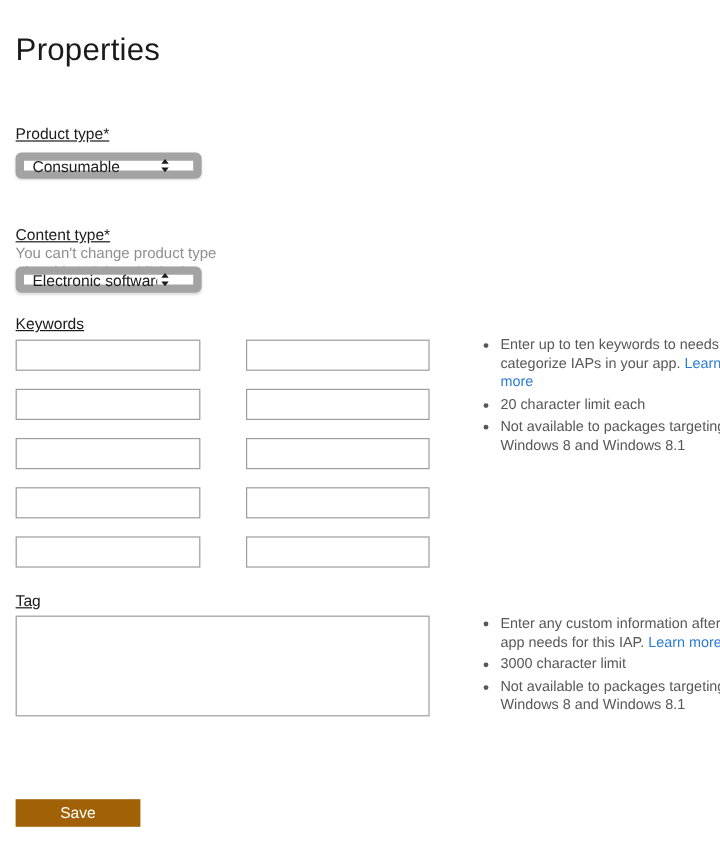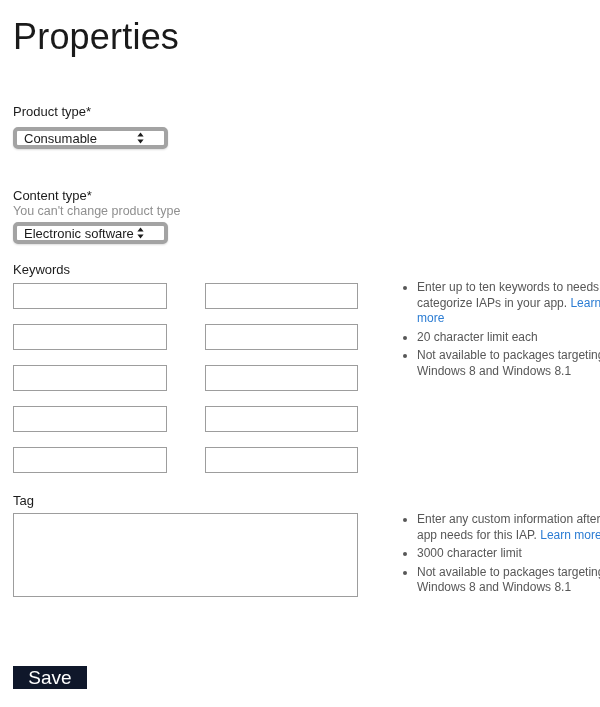--- a/index.html
+++ b/index.html
@@ -6,32 +6,32 @@
   html, body { background: #fff; }
   .page {
     position: relative;
     width: 600px; height: 707px;
     background: #fff;
     font-family: "Liberation Sans", sans-serif;
     color: #1b1b1b;
     overflow: hidden;
   }
   .page-title {
-    position: absolute; left: 13px; top: 16px;
-    font-size: 36px; font-weight: 300; color: #1a1a1a;
+    position: absolute; left: 13px; top: 26px;
+    font-size: 26px; font-weight: 300; color: #1a1a1a;
     letter-spacing: 0.2px;
   }
   .field-label {
     position: absolute; left: 13px;
-    font-size: 13px; color: #1b1b1b;
+    font-size: 13px; color: #1b1b1b; text-decoration: underline;
   }
   .select-control {
     position: absolute; left: 13px;
     width: 155px; height: 22px;
-    border: 4px solid #a3a3a3; border-radius: 5px;
+    border: 7px solid #a3a3a3; border-radius: 5px;
     background: #fff;
     box-shadow: 0 1px 2px rgba(0,0,0,0.14);
     display: flex; align-items: center;
     padding: 0 20px 0 7px;
     font-size: 13px; cursor: default;
   }
   .select-value {
     flex: 1; white-space: nowrap; overflow: hidden;
   }
   .select-stepper { flex: 0 0 auto; margin-left: 3px; display: flex; }
@@ -64,24 +64,24 @@
   .tag-textarea {
     position: absolute; left: 13px; top: 513px;
     width: 345px; height: 84px;
     border: 1px solid #9d9d9d; background: #fff;
     resize: none;
     font-family: "Liberation Sans", sans-serif;
     font-size: 13px; padding: 4px 6px;
   }
   .save-button {
     position: absolute; left: 13px; top: 666px;
-    width: 74px; height: 23px;
-    background: #0f172a; color: #fff;
+    width: 104px; height: 23px;
+    background: #a16207; color: #fff;
     border: none; font-family: "Liberation Sans", sans-serif;
-    font-size: 19px; cursor: pointer;
+    font-size: 13px; cursor: pointer;
   }
   .pos-product-label { top: 104px; }
   .pos-product-select { top: 127px; }
   .pos-product-note { top: 155px; margin-top: 48px; }
   .pos-content-label { top: 188px; }
   .pos-content-select { top: 222px; }
   .pos-keywords-label { top: 262px; text-align: center; }
   .pos-keywords-tips { top: 280px; }
   .pos-tag-label { top: 493px; }
   .pos-tag-tips { top: 512px; }

